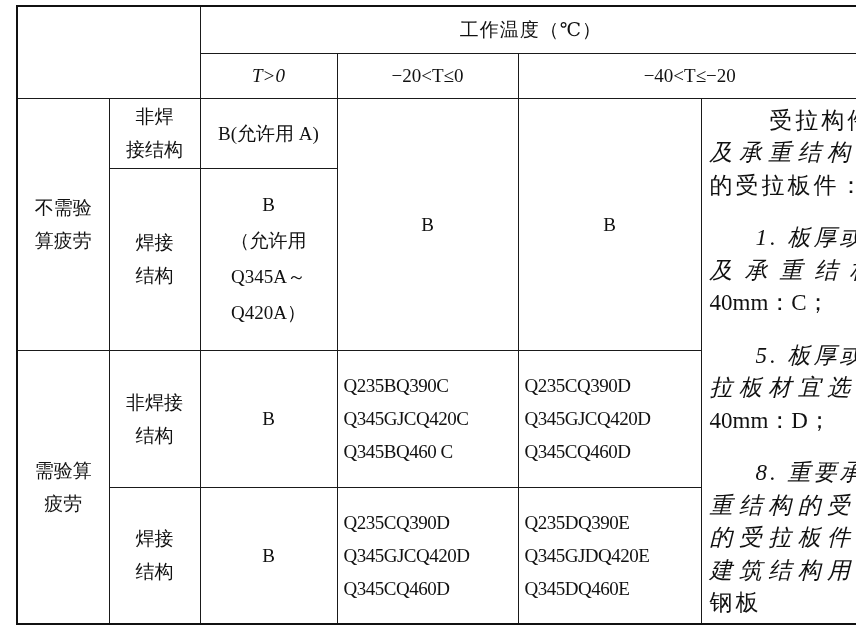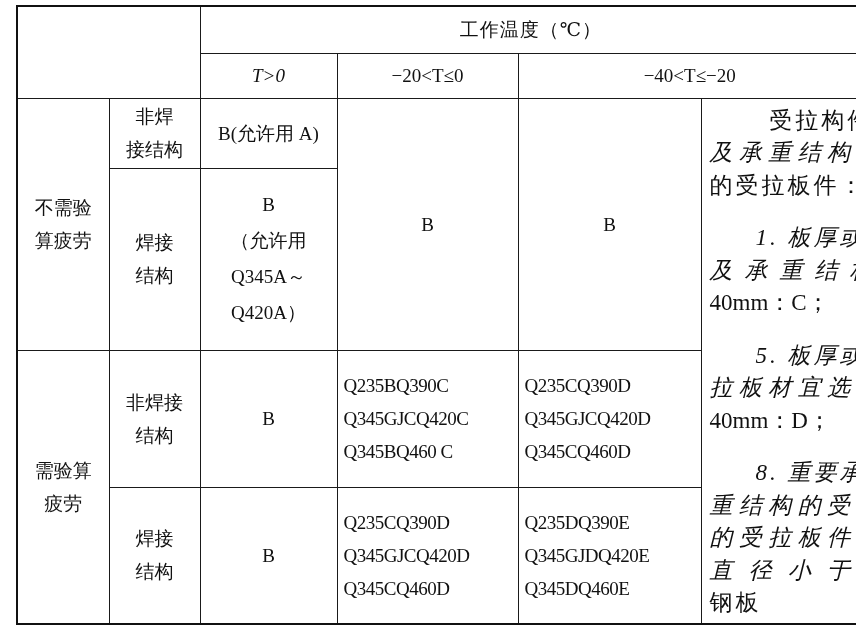--- a/index.html
+++ b/index.html
@@ -69,21 +69,21 @@
       <span class="line">的受拉板件：</span>
       <span class="line indent fill">1. 板厚或</span>
       <span class="line fill" style="letter-spacing:12px">及承重结构</span>
       <span class="line" style="letter-spacing:0">40mm：C；</span>
       <span class="line indent fill">5. 板厚或</span>
       <span class="line fill">拉板材宜选</span>
       <span class="line" style="letter-spacing:0">40mm：D；</span>
       <span class="line indent fill">8. 重要承</span>
       <span class="line fill">重结构的受</span>
       <span class="line fill">的受拉板件</span>
-      <span class="line fill">直径小于</span>
+      <span class="line fill">建筑结构用</span>
       <span class="line">钢板</span>
     </td>
   </tr>
   <tr style="height:182px">
     <td>
       <span class="line">焊接</span>
       <span class="line">结构</span>
     </td>
     <td style="line-height:36px">
       <span class="line">B</span>

